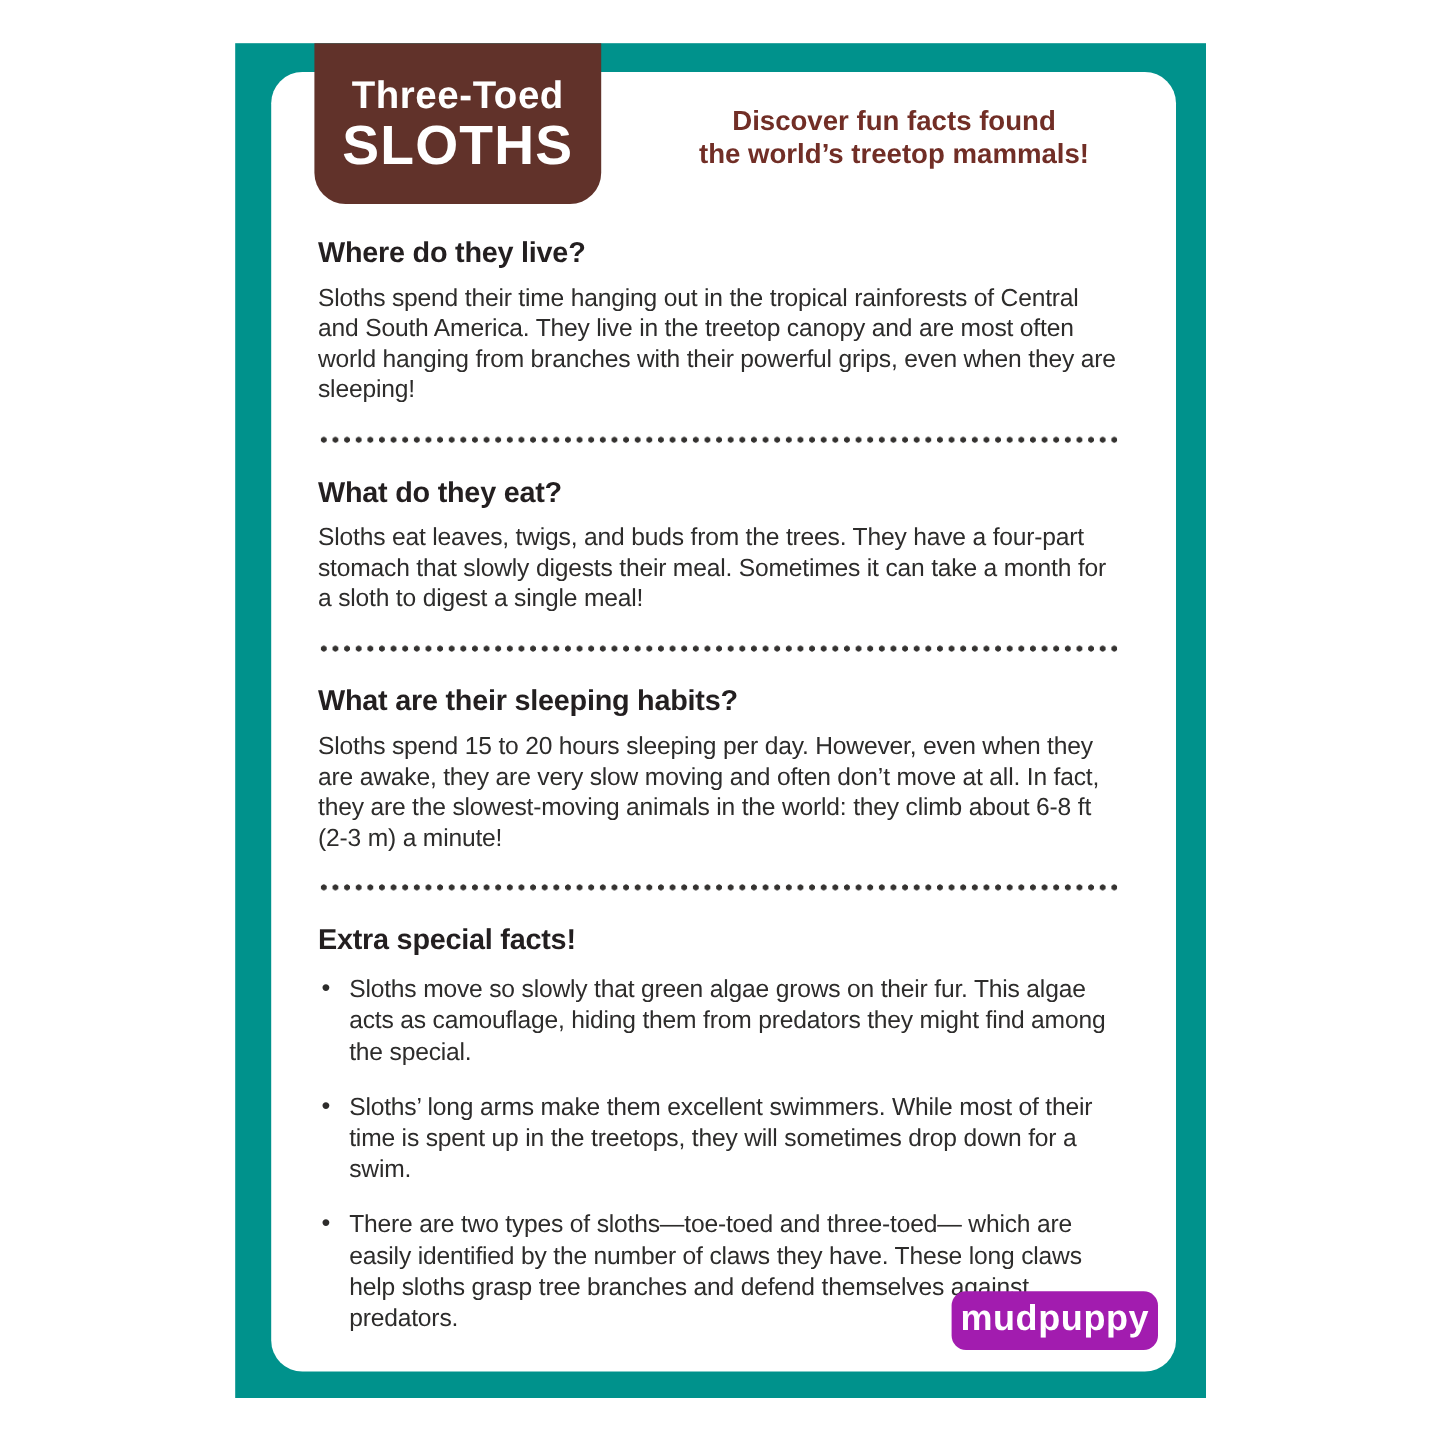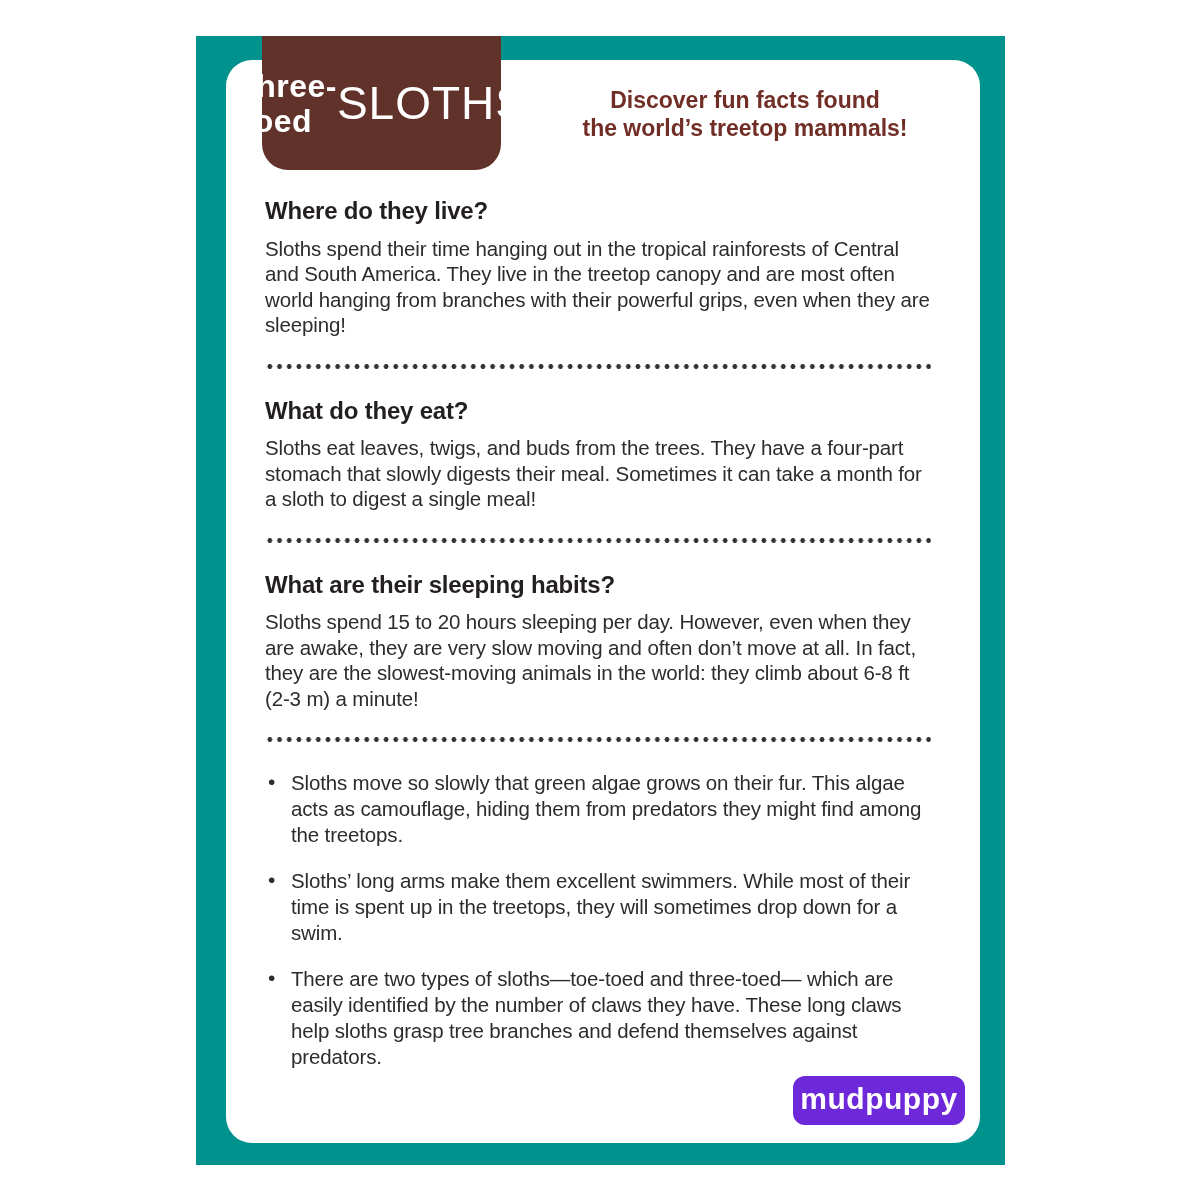--- a/index.html
+++ b/index.html
@@ -28,36 +28,36 @@
     border-radius: 26px;
   }
   
   .title-badge {
     position: absolute;
     left: 262px; top: 36px;
     width: 239px; height: 134px;
     background: #61322A;
     border-radius: 0 0 26px 26px;
     display: flex;
-    flex-direction: row;
+    flex-direction: column;
     align-items: center;
     justify-content: center;
     color: #ffffff;
     z-index: 2;
     padding-top: 2px;
   }
   .title-line1 {
     font-size: 32px;
     font-weight: 700;
     letter-spacing: 0.5px;
     line-height: 1.1;
   }
   .title-line2 {
     font-size: 46px;
-    font-weight: 400;
+    font-weight: 700;
     letter-spacing: 1px;
     line-height: 1.08;
   }
   
   .tagline {
     position: absolute;
     left: 540px; top: 86px;
     width: 410px;
     text-align: center;
     color: #712E26;
@@ -115,21 +115,21 @@
     left: 3px;
     top: -1px;
     font-size: 21px;
     color: #2D2C2B;
   }
   
   .logo {
     position: absolute;
     left: 793px; top: 1076px;
     width: 172px; height: 49px;
-    background: #6d28d9;
+    background: #a21caf;
     border-radius: 12px;
     display: flex;
     align-items: center;
     justify-content: center;
     z-index: 2;
   }
   .logo-text {
     color: #ffffff;
     font-size: 30px;
     font-weight: 700;
@@ -173,22 +173,23 @@
     <div class="dotted-divider"></div>
 
     <div>
       <h2 class="section-heading">What are their sleeping habits?</h2>
       <p class="section-body">Sloths spend 15 to 20 hours sleeping per day. However, even when they are awake, they are very slow moving and often don’t move at all. In fact, they are the slowest-moving animals in the world: they climb about 6-8 ft (2-3 m) a minute!</p>
     </div>
 
     <div class="dotted-divider"></div>
 
     <div>
+      <h2 class="section-heading">Extra special facts!</h2>
       <ul class="facts-list">
-        <li class="fact-item">Sloths move so slowly that green algae grows on their fur. This algae acts as camouflage, hiding them from predators they might find among the treetops.</li>
+        <li class="fact-item">Sloths move so slowly that green algae grows on their fur. This algae acts as camouflage, hiding them from predators they might find among the special.</li>
         <li class="fact-item">Sloths’ long arms make them excellent swimmers. While most of their time is spent up in the treetops, they will sometimes drop down for a swim.</li>
         <li class="fact-item">There are two types of sloths—toe-toed and three-toed— which are easily identified by the number of claws they have. These long claws help sloths grasp tree branches and defend themselves against predators.</li>
       </ul>
     </div>
 
   </div>
 
   <div class="logo">
     <span class="logo-text">mudpuppy</span>
   </div>

